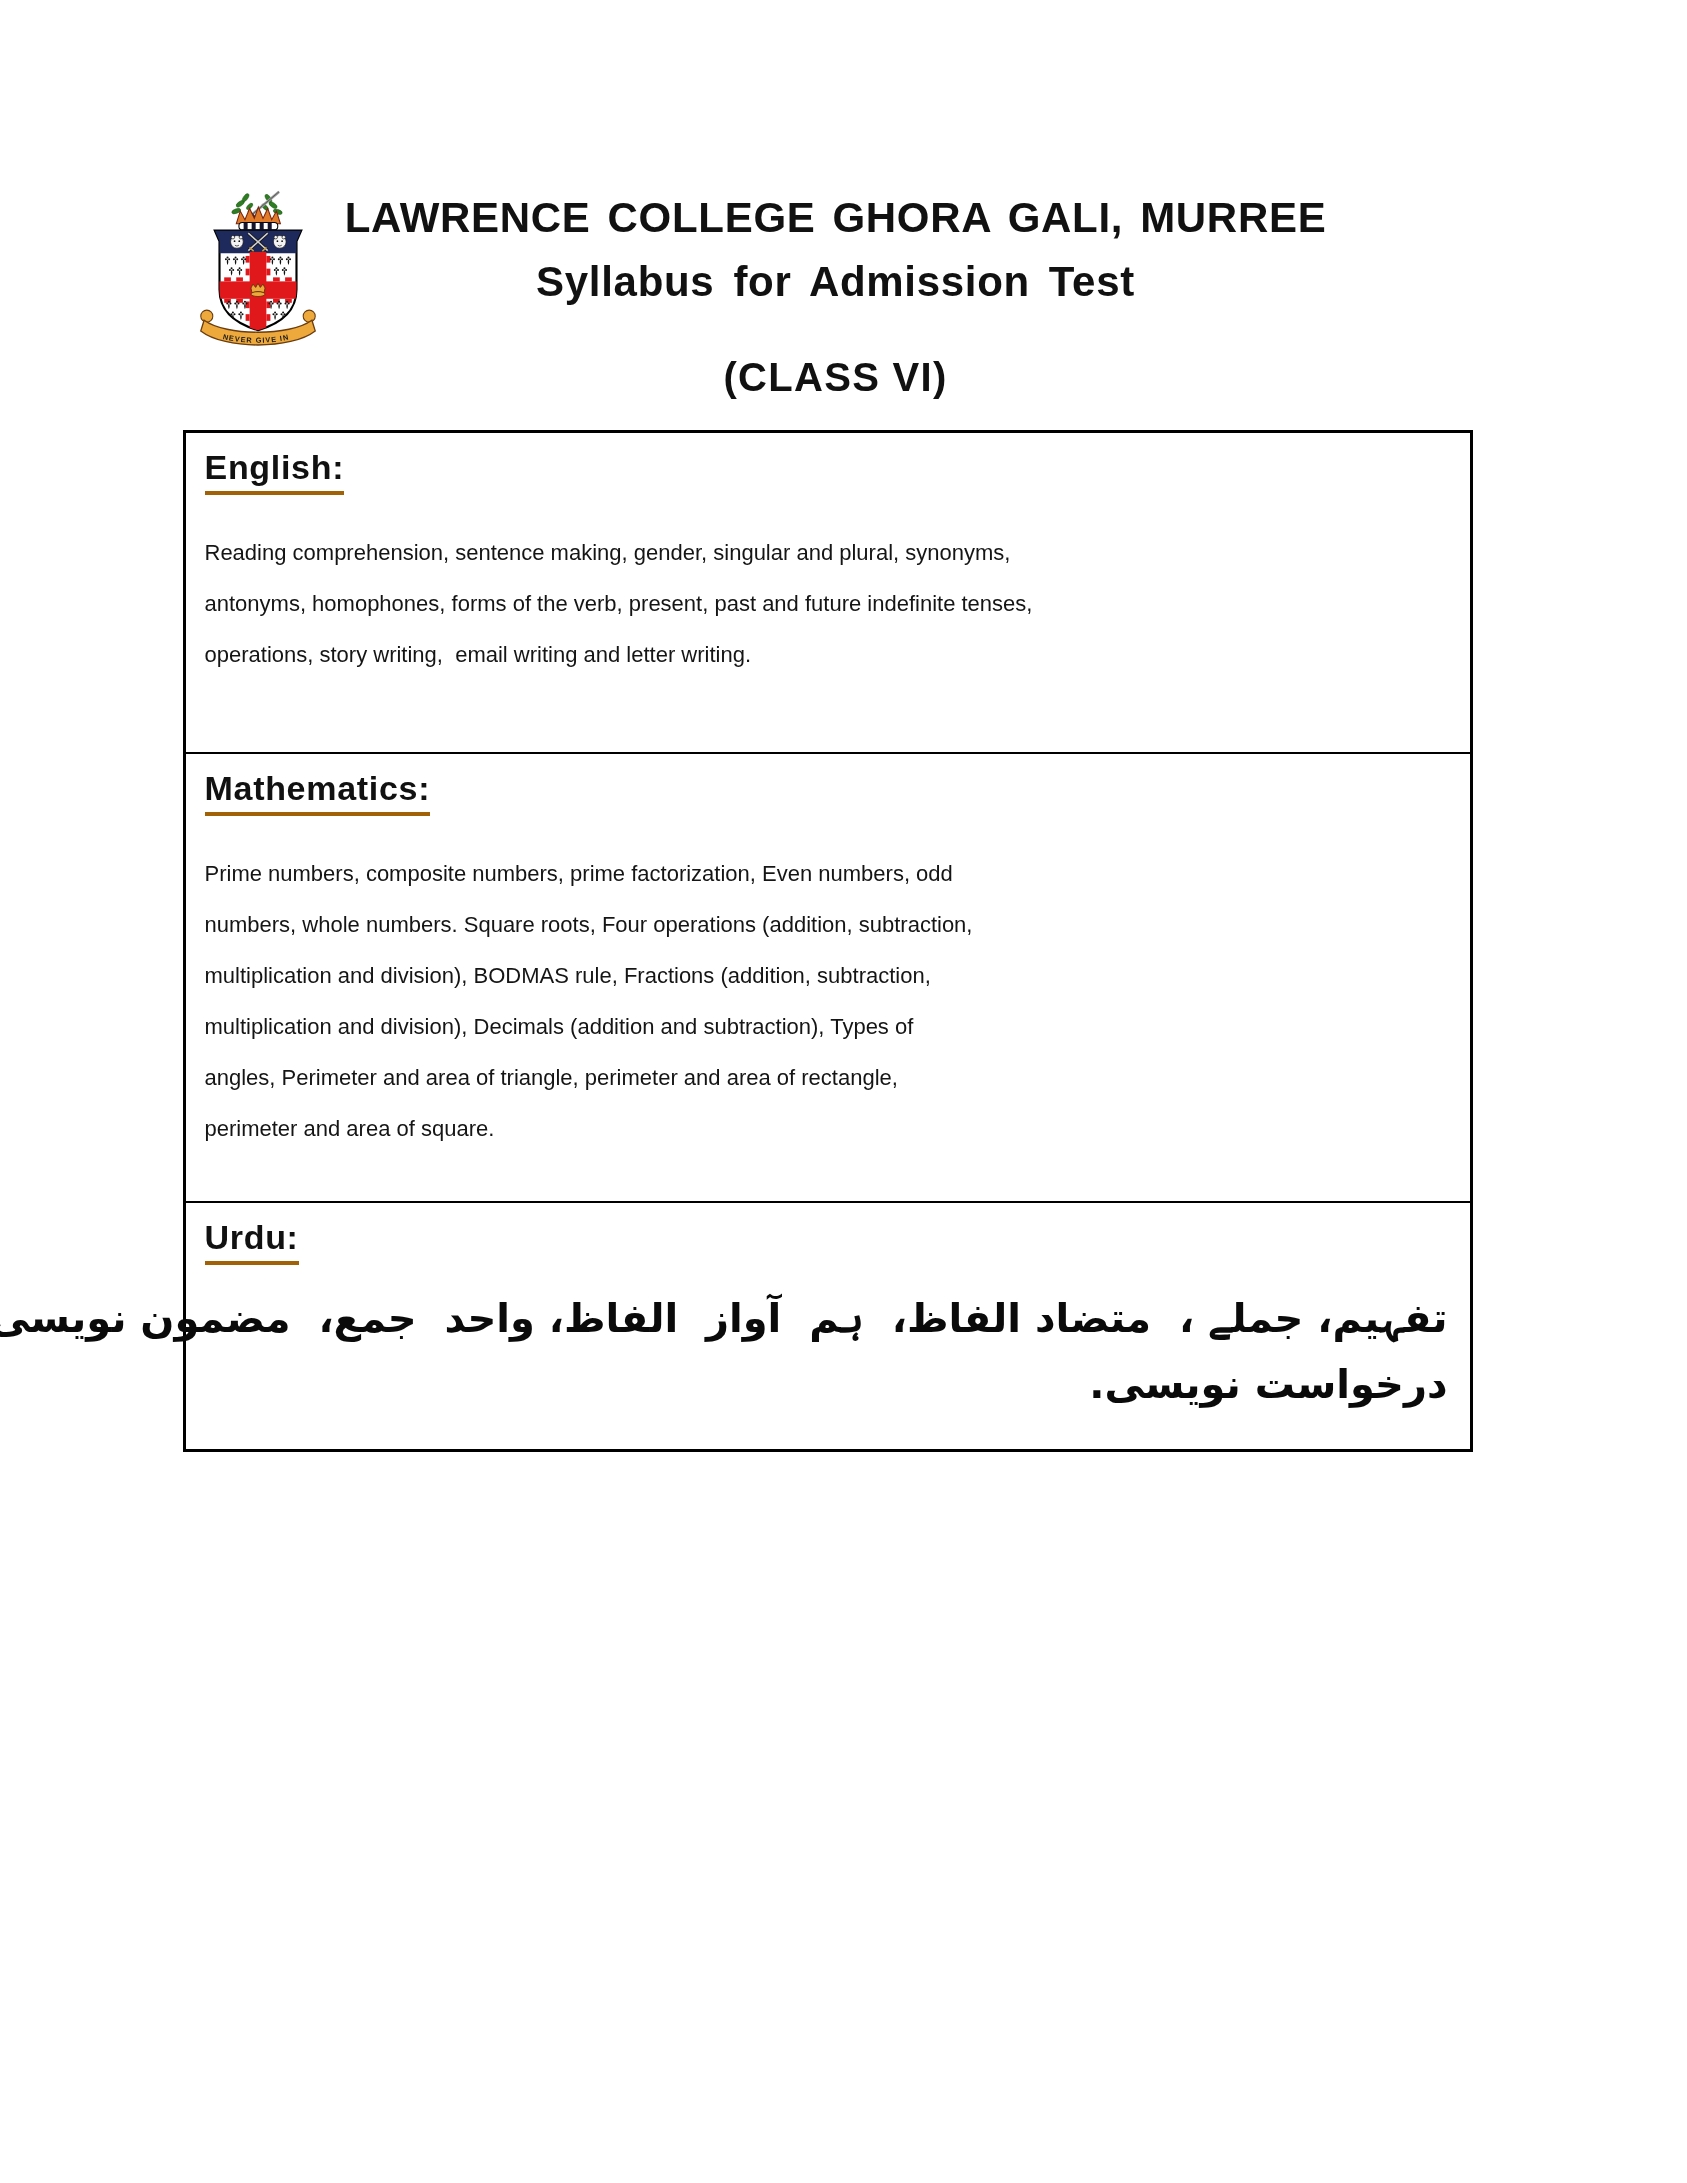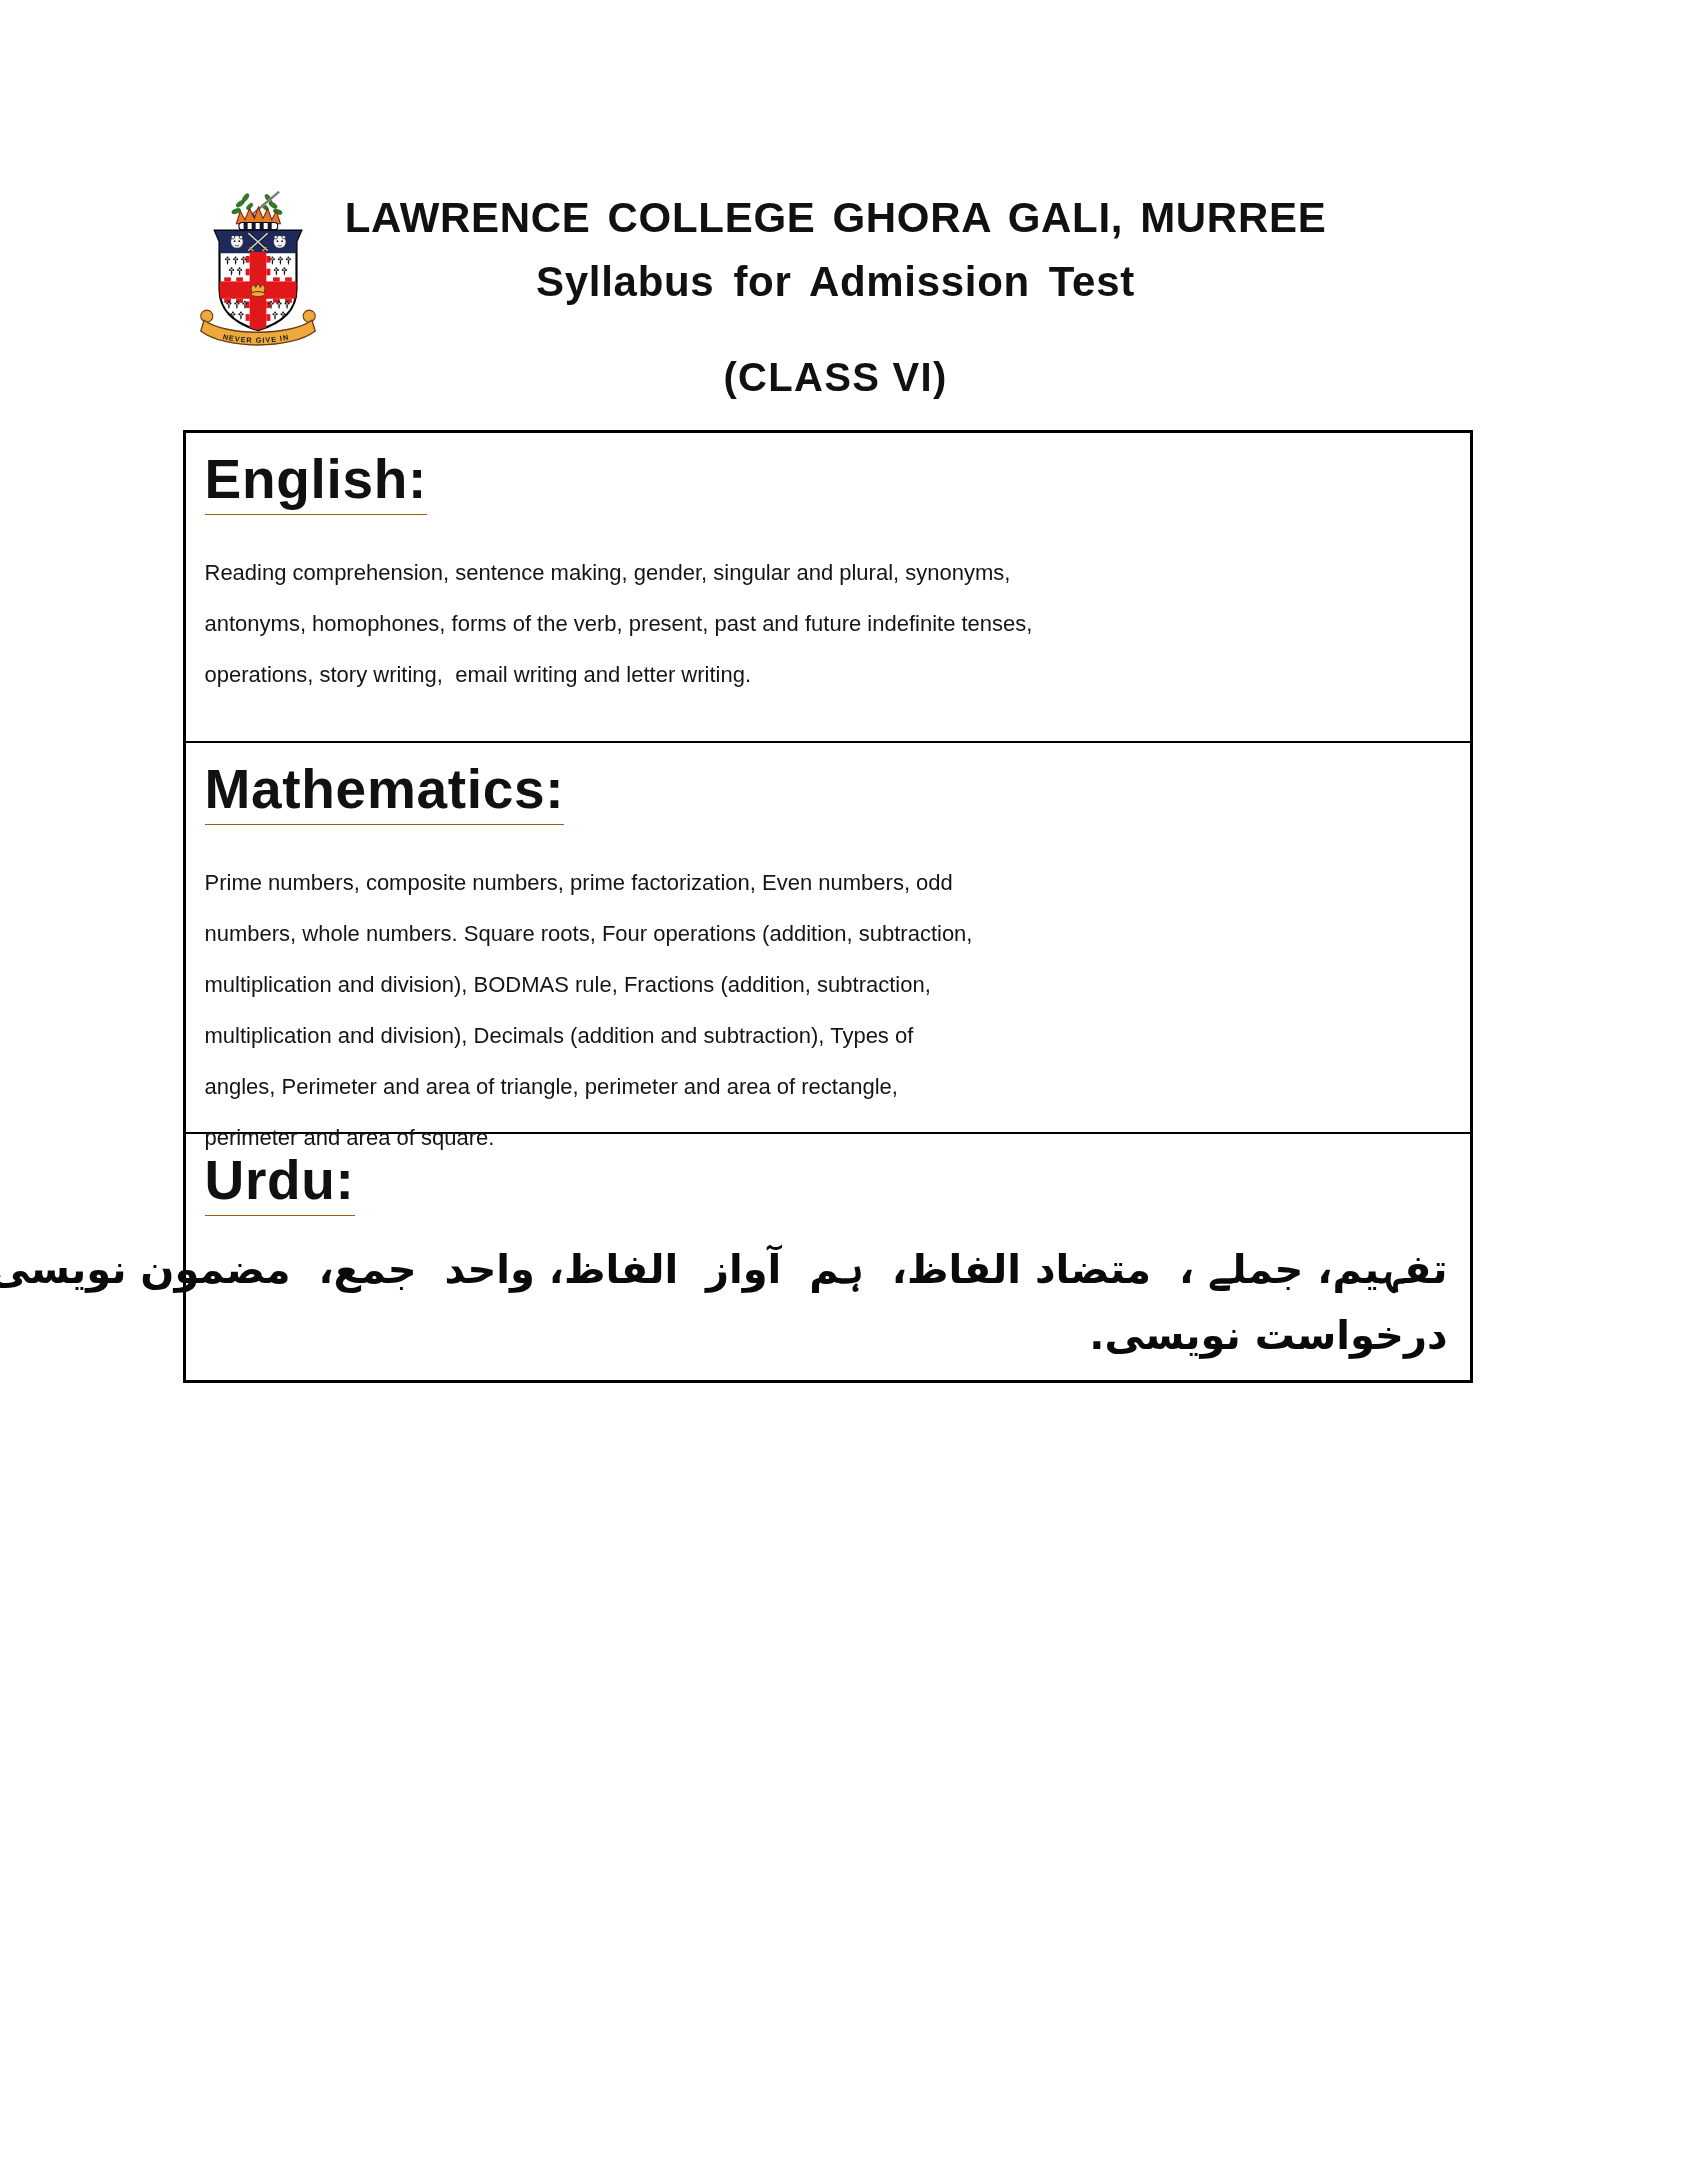--- a/index.html
+++ b/index.html
@@ -35,26 +35,26 @@
     position:absolute;left:196px;top:189px;width:124px;height:164px;
   }
   
   .syllabus-table{
     position:absolute;left:183px;top:430px;width:1290px;
     border:3.3px solid #000;box-sizing:border-box;background:#fff;
   }
   .sec{box-sizing:border-box;padding:16px 22.5px 0 18.5px;}
   .sec + .sec{border-top:2.6px solid #000;}
   .sec-english{height:308px;}
-  .sec-math{height:391px;}
+  .sec-math{height:449px;margin-top:11px;}
   .sec-urdu{height:248px;}
   .sec-h{
     display:inline-block;
-    font-size:55px;font-weight:bold;
-    border-bottom:1px solid #a16207;
+    font-size:34px;font-weight:bold;
+    border-bottom:4px solid #a16207;
     padding-bottom:4.6px;line-height:1.1;
     letter-spacing:0.7px;
   }
   .body-par{margin-top:32px;}
   .body-par .tline{
     font-size:22px;line-height:51px;white-space:pre;color:#151515;
   }
   .urdu-par{margin-top:20px;direction:rtl;text-align:right;}
   .urdu-par .tline{
     font-family:"DejaVu Sans","Liberation Sans",sans-serif;

